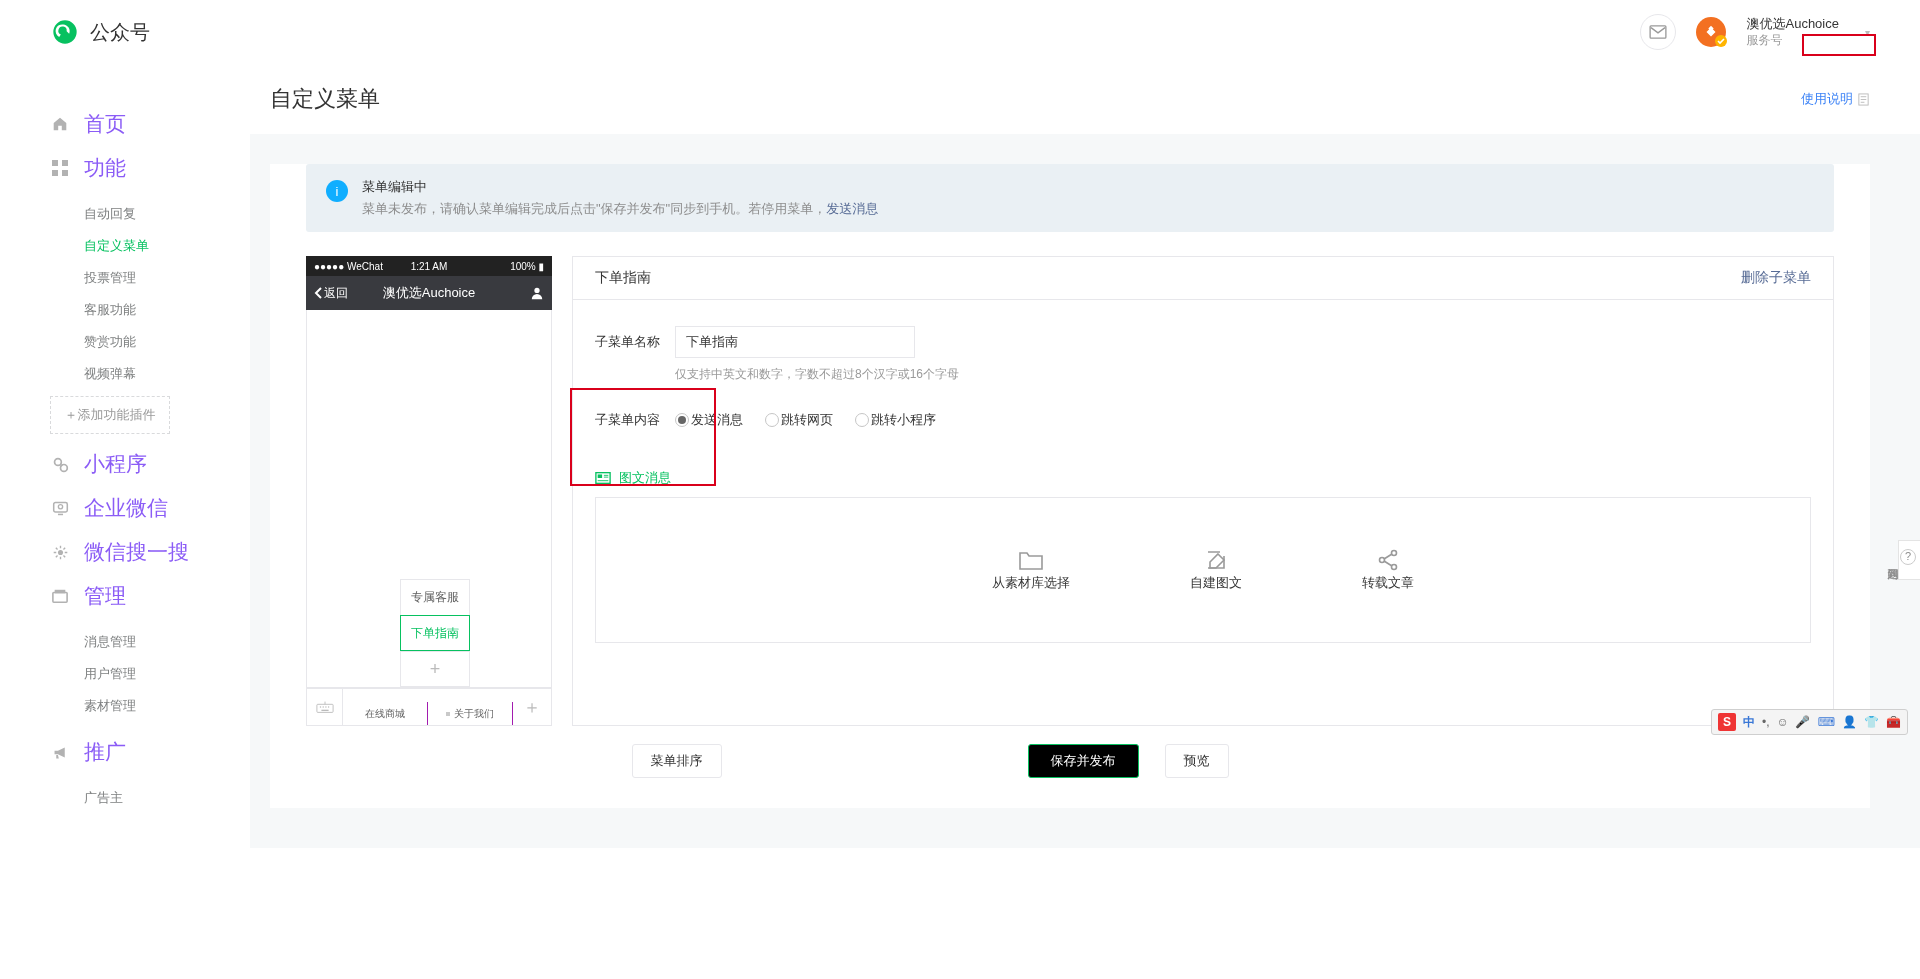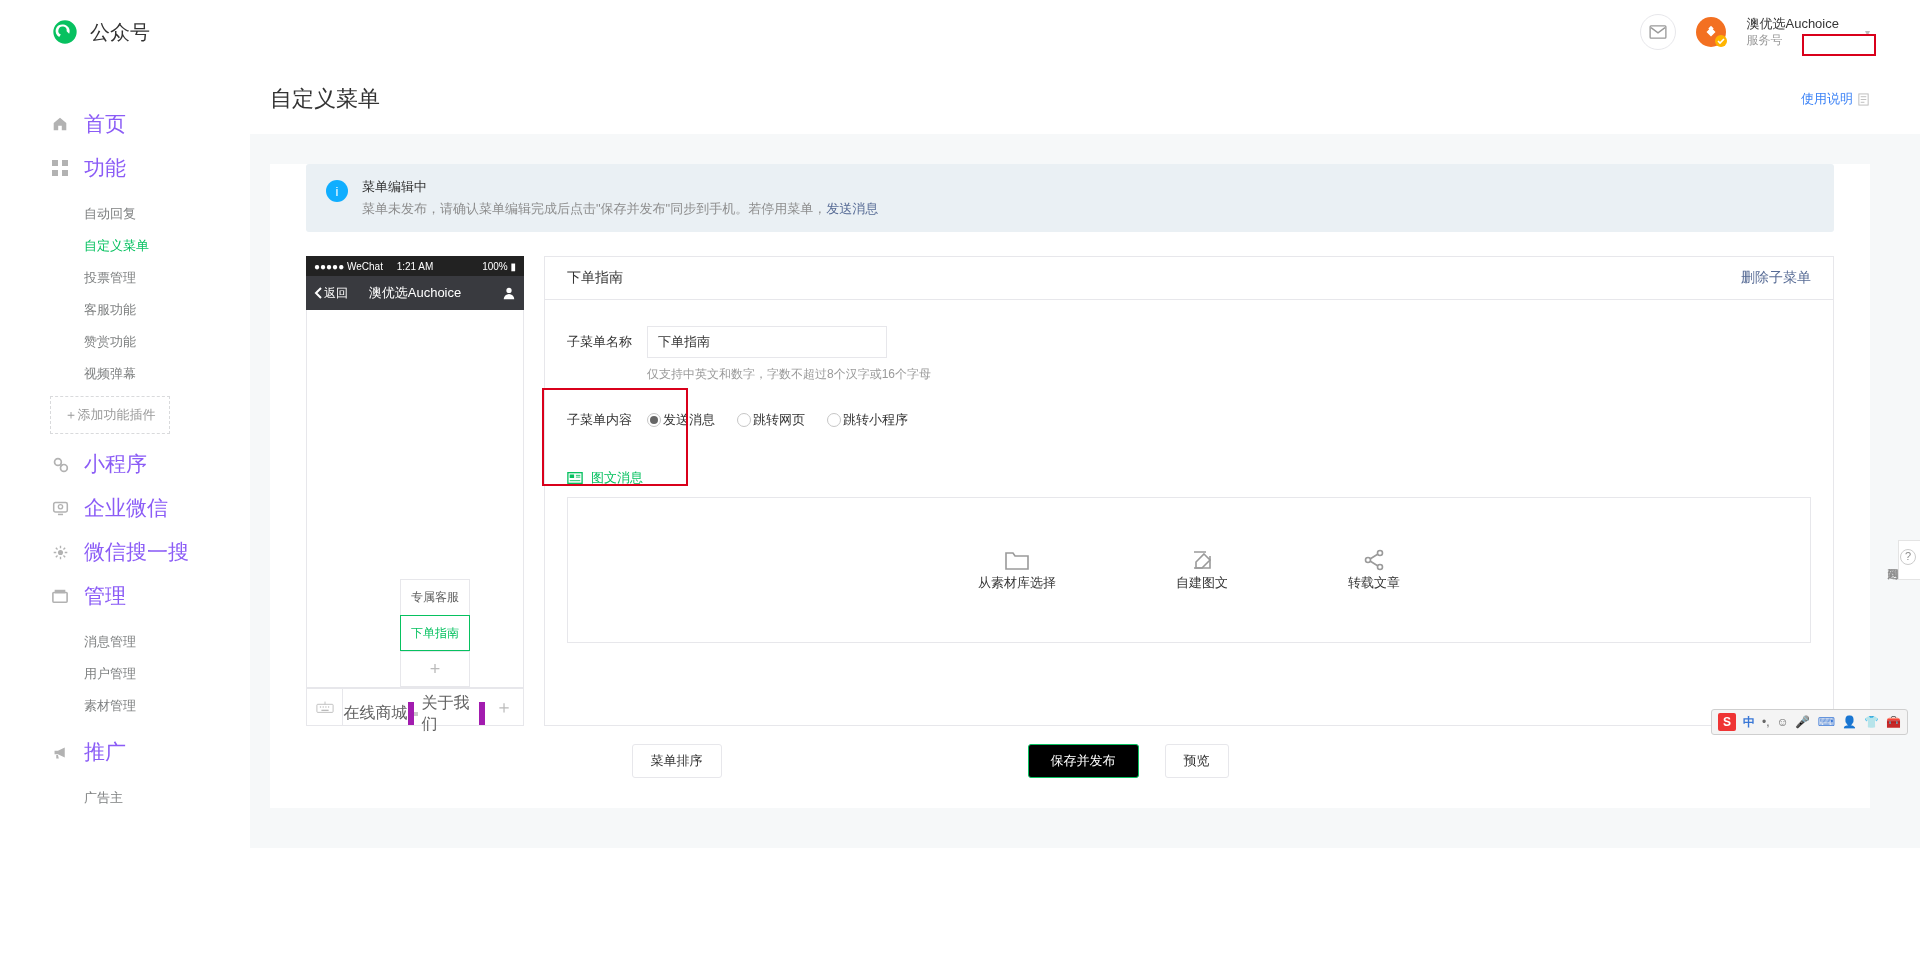--- a/index.html
+++ b/index.html
@@ -29,34 +29,34 @@
     .page-title { font-size:22px; color:#333;}
     .help-link { margin-left:auto; font-size:13px; color:#3b82f6; display:flex;align-items:center;gap:4px;}
 
     .notice { background:#eaf0f4; padding:14px 20px; margin:30px 0 24px 0; display:flex; gap:14px; border-radius:3px;}
     .notice-dot { width:22px;height:22px;border-radius:50%;background:#10aeff;color:#fff;font-size:13px;display:flex;align-items:center;justify-content:center;flex-shrink:0;margin-top:2px;}
     .notice-title { color:#333;font-size:13px;}
     .notice-desc { color:#8d8d8d; font-size:13px; margin-top:4px;}
     .notice-desc .link { color:#576b95; cursor:pointer;}
 
     .editor-row { display:flex; gap:20px; }
-    .phone-mock { width:218px; background:#fff; position:relative;}
+    .phone-mock { width:246px; background:#fff; position:relative;}
     .phone-status { background:#222;color:#fff;height:20px;display:flex;align-items:center;justify-content:center;font-size:10px;position:relative;}
     .phone-status .left{position:absolute;left:8px;} .phone-status .right{position:absolute;right:8px;}
     .phone-nav { background:#393a3f;color:#fff;height:34px;display:flex;align-items:center;justify-content:center;font-size:13px;position:relative;}
     .phone-nav .back{position:absolute;left:8px;font-size:12px;display:flex;align-items:center;gap:2px;}
     .phone-nav .person{position:absolute;right:8px;}
     .phone-body { height:378px; border:1px solid #e7e7eb; border-top:none; position:relative;}
     .submenu-pop { position:absolute; bottom:0; left:93px; width:70px; background:#fff; }
     .submenu-pop .item { border:1px solid #e7e7eb; border-bottom:none; height:36px; display:flex;align-items:center;justify-content:center;font-size:12px;color:#616161; cursor:pointer;}
     .submenu-pop .item.active { border:1px solid #07c160; color:#07c160;}
     .submenu-pop .item.add { color:#bbb; font-size:18px;}
     .phone-tabbar { height:38px;border:1px solid #e7e7eb;border-top:1px solid #e7e7eb;display:flex;}
     .phone-tabbar .kb { width:36px;display:flex;align-items:center;justify-content:center;color:#bbb;border-right:1px solid #e7e7eb;}
-    .phone-tabbar .cell { flex:1;display:flex;align-items:center;justify-content:center;font-size:16px;color:#616161;border-right:6px solid #a21caf;position:relative;cursor:pointer;gap:4px;margin-top:13px;}
+    .phone-tabbar .cell { flex:1;display:flex;align-items:center;justify-content:center;font-size:10px;color:#616161;border-right:1px solid #a21caf;position:relative;cursor:pointer;gap:4px;margin-top:13px;}
     .phone-tabbar .cell .dot { width:4px;height:4px;background:#c9c9c9;display:inline-block;}
     .phone-tabbar .add-cell { width:38px;display:flex;align-items:center;justify-content:center;color:#bbb;font-size:18px;cursor:pointer;}
 
     .panel { flex:1; background:#fff; border:1px solid #e7e7eb; }
     .panel-head { display:flex;align-items:center;padding:12px 22px;border-bottom:1px solid #e7e7eb;}
     .panel-head .t { color:#353535;}
     .panel-head .del { margin-left:auto; color:#576b95; cursor:pointer;}
     .panel-body { padding:20px 22px;}
     .form-row { display:flex; align-items:center; padding:6px 0;}
     .form-lbl { width:80px; color:#353535; font-size:13px;}

